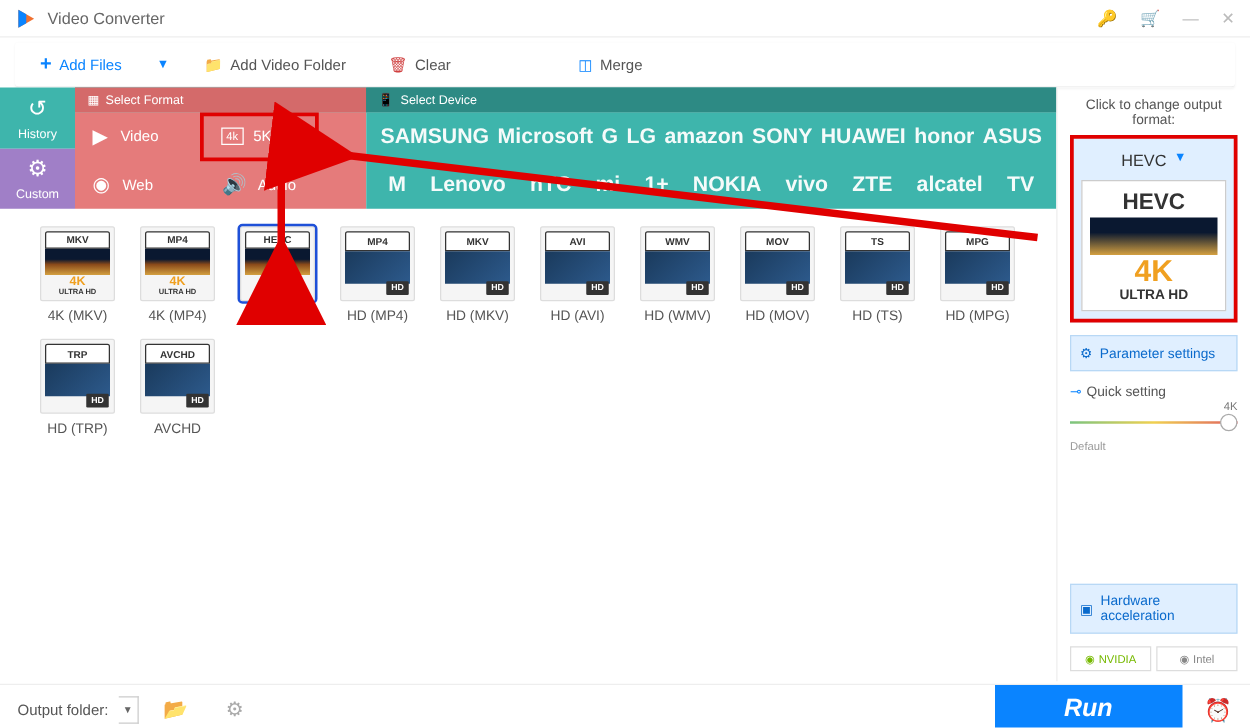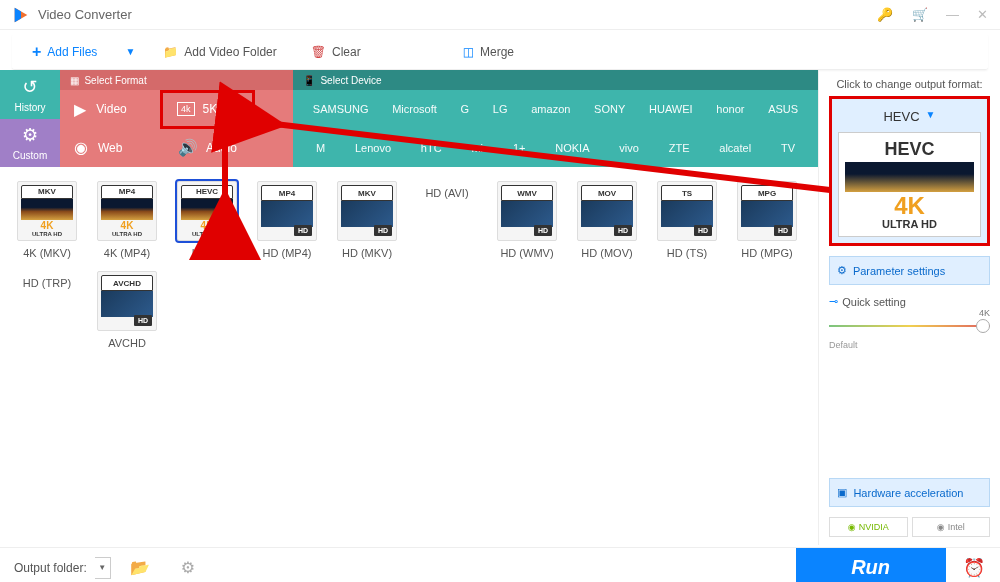--- a/index.html
+++ b/index.html
@@ -27,33 +27,33 @@
 .fmt-tab.f1{width:233px;background:#d46a6a}
 .fmt-tab.f2{flex:1;background:#2d8a84}
 .fmt-body{flex:1;display:flex}
 .fmt-left{width:233px;background:#e57b7b;display:flex;flex-direction:column}
 .fmt-row{flex:1;display:flex;align-items:center;color:#fff;font-size:12px}
 .fmt-btn{width:100px;display:flex;align-items:center;gap:10px;padding-left:14px;cursor:pointer}
 .fmt-4k{width:95px;display:flex;align-items:center;justify-content:center;gap:8px;cursor:pointer;height:100%;position:relative}
 .fmt-4k.hl{outline:3px solid #e00000;outline-offset:-3px}
 .fmt-right{flex:1;background:#3eb5ac;display:flex;flex-direction:column}
 .brand-row{flex:1;display:flex;align-items:center;justify-content:space-around;padding:0 8px}
-.brand{color:#fff;font-size:11px;font-weight:normal;opacity:.95;display:flex;align-items:center;gap:2px}
-.grid{flex:1;padding:14px 12px;display:flex;flex-wrap:wrap;gap:12px 10px;align-content:flex-start}
+.brand{color:#fff;font-size:17px;font-weight:bold;opacity:.95;display:flex;align-items:center;gap:2px}
+.grid{flex:1;padding:14px 27px;display:flex;flex-wrap:wrap;gap:12px 10px;align-content:flex-start}
 .tile{width:70px;display:flex;flex-direction:column;align-items:center;cursor:pointer}
 .tile-thumb{width:60px;height:60px;background:#f5f5f5;border:1px solid #ddd;border-radius:2px;display:flex;flex-direction:column;align-items:center;justify-content:flex-start;padding:3px;position:relative}
 .tile.sel .tile-thumb{outline:2px solid #1e50d8}
 .tile-top{width:100%;height:16px;background:#fff;border:1px solid #333;border-radius:2px 2px 0 0;display:flex;align-items:center;justify-content:center;font-size:8px;font-weight:bold;color:#333}
 .tile-mid{width:100%;height:26px;background:linear-gradient(135deg,#1a3a5c,#2d5a8c);position:relative}
 .tile-mid.city{background:linear-gradient(180deg,#0a1830 40%,#8a4a1a 60%,#d4a040)}
 .tile-bot{width:100%;height:12px;display:flex;align-items:center;justify-content:center;font-size:7px;font-weight:bold}
 .tile-bot.u{color:#f0a020}
 .tile-bot.hd{background:#333;color:#fff;width:18px;height:11px;border-radius:1px;position:absolute;bottom:4px;right:4px;font-size:7px}
 .tile-label{font-size:11px;color:#555;margin-top:6px}
-.right-panel{width:182px;border-left:1px solid #eee;padding:8px 10px;display:flex;flex-direction:column}
+.right-panel{width:155px;border-left:1px solid #eee;padding:8px 10px;display:flex;flex-direction:column}
 .rp-title{font-size:11px;color:#555;text-align:center;margin-bottom:6px}
 .rp-preview{border:3px solid #e00000;padding:6px;background:#e0efff;margin-bottom:10px;cursor:pointer}
 .rp-name{text-align:center;font-size:13px;color:#333;padding:4px 0;display:flex;justify-content:center;gap:6px}
 .rp-name .dd{color:#0a84ff;font-size:10px}
 .rp-thumb{background:#fff;border:1px solid #ccc;padding:6px;display:flex;flex-direction:column;align-items:center;margin-top:4px}
 .rp-thumb-top{font-size:18px;font-weight:900;color:#333}
 .rp-thumb-mid{width:100%;height:30px;background:linear-gradient(180deg,#0a1830 40%,#d4a040);margin:2px 0}
 .rp-4k{font-size:24px;font-weight:900;color:#f0a020;line-height:1}
 .rp-uhd{font-size:11px;font-weight:900;color:#333}
 .rp-btn{background:#e0efff;border:1px solid #b8d8f5;padding:7px;font-size:11px;color:#0a6acc;display:flex;align-items:center;gap:6px;cursor:pointer;margin-bottom:10px}
@@ -236,20 +236,25 @@
         </div>
         <div class="tile">
           <div class="tile-thumb">
             <div class="tile-top">MKV</div>
             <div class="tile-mid"></div>
             <div class="tile-bot hd">HD</div>
           </div>
           <div class="tile-label">HD (MKV)</div>
         </div>
         <div class="tile">
+          <div class="tile-thumb">
+            <div class="tile-top">AVI</div>
+            <div class="tile-mid"></div>
+            <div class="tile-bot hd">HD</div>
+          </div>
           <div class="tile-label">HD (AVI)</div>
         </div>
         <div class="tile">
           <div class="tile-thumb">
             <div class="tile-top">WMV</div>
             <div class="tile-mid"></div>
             <div class="tile-bot hd">HD</div>
           </div>
           <div class="tile-label">HD (WMV)</div>
         </div>
@@ -271,20 +276,25 @@
         </div>
         <div class="tile">
           <div class="tile-thumb">
             <div class="tile-top">MPG</div>
             <div class="tile-mid"></div>
             <div class="tile-bot hd">HD</div>
           </div>
           <div class="tile-label">HD (MPG)</div>
         </div>
         <div class="tile">
+          <div class="tile-thumb">
+            <div class="tile-top">TRP</div>
+            <div class="tile-mid"></div>
+            <div class="tile-bot hd">HD</div>
+          </div>
           <div class="tile-label">HD (TRP)</div>
         </div>
         <div class="tile">
           <div class="tile-thumb">
             <div class="tile-top">AVCHD</div>
             <div class="tile-mid"></div>
             <div class="tile-bot hd">HD</div>
           </div>
           <div class="tile-label">AVCHD</div>
         </div>

